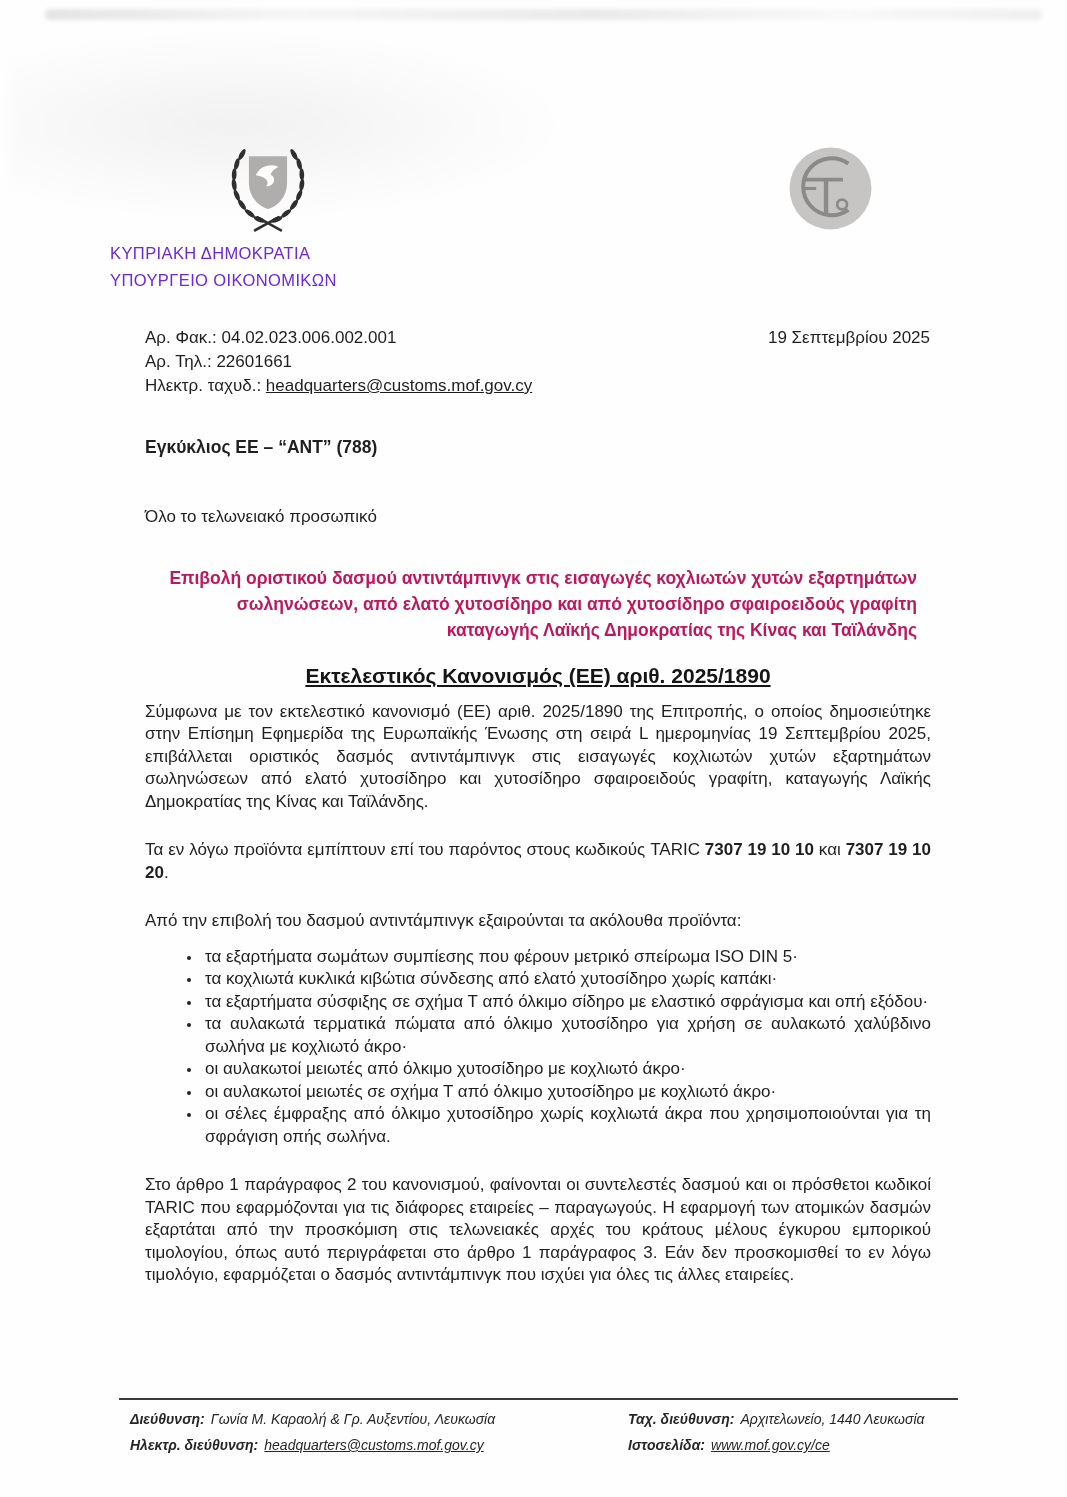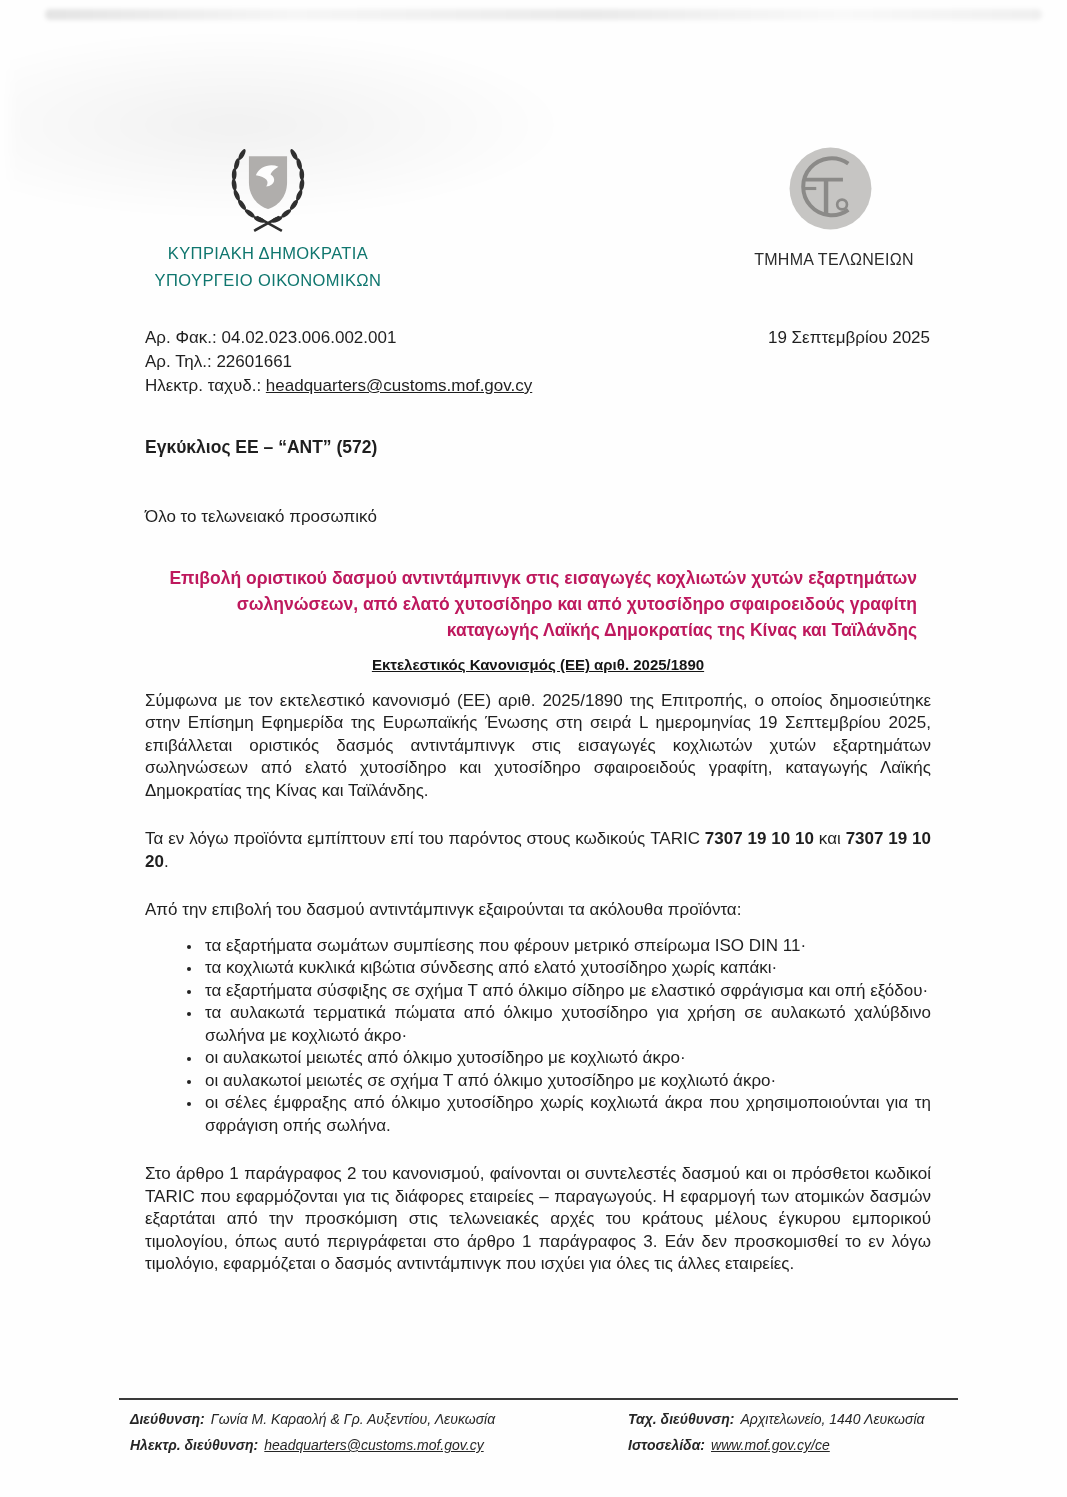--- a/index.html
+++ b/index.html
@@ -19,21 +19,21 @@
   }
   .smudge-blob{
     position:absolute;top:30px;left:10px;width:560px;height:190px;
     background:radial-gradient(ellipse at 40% 50%,rgba(0,0,0,.05),rgba(0,0,0,0) 70%);
     filter:blur(6px);
   }
   
   .emblem{position:absolute;left:216px;top:136px;width:104px;height:102px;}
   .hdr-left{
     position:absolute;left:110px;top:240px;width:316px;
-    text-align:center;font-size:16.5px;letter-spacing:.4px;color:#0f766e;
+    text-align:left;font-size:16.5px;letter-spacing:.4px;color:#6d28d9;
   }
   .hdr-left div{line-height:27px;}
   .customs-logo{position:absolute;left:786px;top:144px;width:89px;height:89px;}
   .hdr-right{
     position:absolute;left:714px;top:246px;width:240px;
     text-align:center;font-size:16px;letter-spacing:.3px;color:#2a2a2a;
   }
   .hdr-right div{line-height:28px;}
   
   .ref{position:absolute;left:145px;top:326px;font-size:17px;}
@@ -43,21 +43,21 @@
   
   .content{position:absolute;left:145px;top:436px;width:786px;font-size:17px;line-height:22.5px;}
   p{margin:0;}
   .j{text-align:justify;}
   .circ-title{font-size:17.5px;font-weight:bold;}
   .addressee{margin-top:47px;}
   .subject{
     margin-top:37px;text-align:right;font-weight:bold;
     font-size:17.5px;line-height:26px;padding:0 14px;color:#be185d;
   }
-  .regulation{margin-top:11px;text-align:center;font-weight:bold;text-decoration:underline;font-size:15px;color:#151515;}
+  .regulation{margin-top:22px;text-align:center;font-weight:bold;text-decoration:underline;font-size:21px;color:#151515;}
   .p1{margin-top:13px;}
   .p2{margin-top:26px;}
   .p3{margin-top:26px;}
   .p4{margin-top:26px;}
   ul.excl{margin:13px 0 0 0;padding-left:57px;list-style:disc;}
   ul.excl li{padding-left:3px;margin:0;text-align:justify;}
   ul.excl li::marker{color:#222;font-size:.85em;}
   
   .foot-rule{position:absolute;left:119px;top:1398px;width:839px;height:2px;background:#3a3a3a;}
   .footer{
@@ -112,47 +112,46 @@
       <circle cx="50" cy="50" r="46" fill="#c6c5c3"></circle>
       <path d="M70,22 A32,32 0 1 0 70,74" fill="none" stroke="#8b8a88" stroke-width="4.5"></path>
       <path d="M22,40 L64,40" stroke="#8b8a88" stroke-width="4" fill="none"></path>
       <path d="M20,50 L34,50" stroke="#8b8a88" stroke-width="3.5" fill="none"></path>
       <path d="M45,40 L45,78" stroke="#8b8a88" stroke-width="5" fill="none"></path>
       <circle cx="63" cy="68" r="5.5" fill="none" stroke="#8b8a88" stroke-width="3"></circle>
     </svg>
   </div>
 
   <div class="hdr-right">
-    <div>ΤΜΗΜΑ ΤΕΛΩΝΕΙΩΝ</div>
   </div>
 
   <div class="ref">
     <div>Αρ. Φακ.: 04.02.023.006.002.001</div>
     <div>Αρ. Τηλ.: 22601661</div>
     <div>
       <span>Ηλεκτρ. ταχυδ.: </span><a class="link">headquarters@customs.mof.gov.cy</a>
     </div>
   </div>
   <div class="date">19 Σεπτεμβρίου 2025</div>
 
   <div class="content">
-    <div class="circ-title">Εγκύκλιος ΕΕ – “ΑΝΤ” (572)</div>
+    <div class="circ-title">Εγκύκλιος ΕΕ – “ΑΝΤ” (788)</div>
     <div class="addressee">Όλο το τελωνειακό προσωπικό</div>
 
     <div class="subject">Επιβολή οριστικού δασμού αντιντάμπινγκ στις εισαγωγές κοχλιωτών χυτών εξαρτημάτων σωληνώσεων, από ελατό χυτοσίδηρο και από χυτοσίδηρο σφαιροειδούς γραφίτη καταγωγής Λαϊκής Δημοκρατίας της Κίνας και Ταϊλάνδης</div>
     <div class="regulation">Εκτελεστικός Κανονισμός (ΕΕ) αριθ. 2025/1890</div>
 
     <p class="p1 j">Σύμφωνα με τον εκτελεστικό κανονισμό (ΕΕ) αριθ. 2025/1890 της Επιτροπής, ο οποίος δημοσιεύτηκε στην Επίσημη Εφημερίδα της Ευρωπαϊκής Ένωσης στη σειρά L ημερομηνίας 19 Σεπτεμβρίου 2025, επιβάλλεται οριστικός δασμός αντιντάμπινγκ στις εισαγωγές κοχλιωτών χυτών εξαρτημάτων σωληνώσεων από ελατό χυτοσίδηρο και χυτοσίδηρο σφαιροειδούς γραφίτη, καταγωγής Λαϊκής Δημοκρατίας της Κίνας και Ταϊλάνδης.</p>
 
     <p class="p2 j"><span>Τα εν λόγω προϊόντα εμπίπτουν επί του παρόντος στους κωδικούς TARIC </span><b>7307 19 10 10</b><span> και </span><b>7307 19 10 20</b><span>.</span></p>
 
     <p class="p3">Από την επιβολή του δασμού αντιντάμπινγκ εξαιρούνται τα ακόλουθα προϊόντα:</p>
 
     <ul class="excl">
-      <li>τα εξαρτήματα σωμάτων συμπίεσης που φέρουν μετρικό σπείρωμα ISO DIN 11·</li>
+      <li>τα εξαρτήματα σωμάτων συμπίεσης που φέρουν μετρικό σπείρωμα ISO DIN 5·</li>
       <li>τα κοχλιωτά κυκλικά κιβώτια σύνδεσης από ελατό χυτοσίδηρο χωρίς καπάκι·</li>
       <li>τα εξαρτήματα σύσφιξης σε σχήμα Τ από όλκιμο σίδηρο με ελαστικό σφράγισμα και οπή εξόδου·</li>
       <li>τα αυλακωτά τερματικά πώματα από όλκιμο χυτοσίδηρο για χρήση σε αυλακωτό χαλύβδινο σωλήνα με κοχλιωτό άκρο·</li>
       <li>οι αυλακωτοί μειωτές από όλκιμο χυτοσίδηρο με κοχλιωτό άκρο·</li>
       <li>οι αυλακωτοί μειωτές σε σχήμα Τ από όλκιμο χυτοσίδηρο με κοχλιωτό άκρο·</li>
       <li>οι σέλες έμφραξης από όλκιμο χυτοσίδηρο χωρίς κοχλιωτά άκρα που χρησιμοποιούνται για τη σφράγιση οπής σωλήνα.</li>
     </ul>
 
     <p class="p4 j">Στο άρθρο 1 παράγραφος 2 του κανονισμού, φαίνονται οι συντελεστές δασμού και οι πρόσθετοι κωδικοί TARIC που εφαρμόζονται για τις διάφορες εταιρείες – παραγωγούς. Η εφαρμογή των ατομικών δασμών εξαρτάται από την προσκόμιση στις τελωνειακές αρχές του κράτους μέλους έγκυρου εμπορικού τιμολογίου, όπως αυτό περιγράφεται στο άρθρο 1 παράγραφος 3. Εάν δεν προσκομισθεί το εν λόγω τιμολόγιο, εφαρμόζεται ο δασμός αντιντάμπινγκ που ισχύει για όλες τις άλλες εταιρείες.</p>
   </div>

